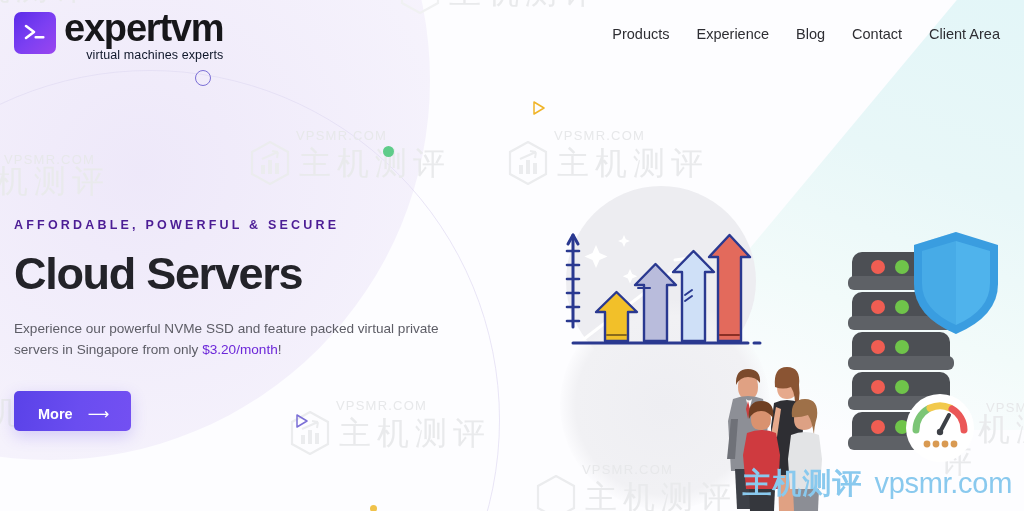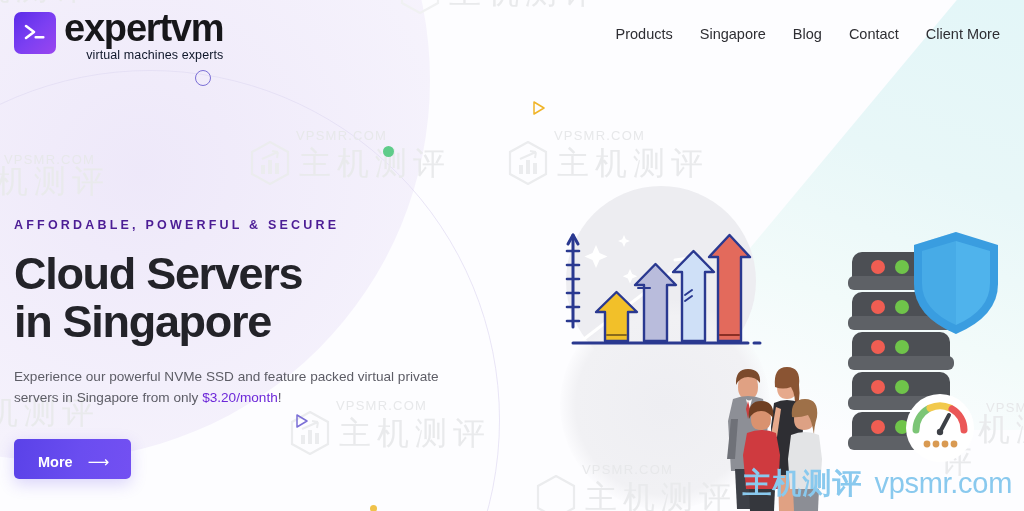--- a/index.html
+++ b/index.html
@@ -267,24 +267,24 @@
         </svg>
       </div>
       <div class="logo-text">
         <div class="logo-name">expertvm</div>
         <div class="logo-tag">virtual machines experts</div>
       </div>
     </div>
 
     <nav class="nav">
       <span class="nav-item">Products</span>
-      <span class="nav-item">Singapore</span>
+      <span class="nav-item">Experience</span>
       <span class="nav-item">Blog</span>
       <span class="nav-item">Contact</span>
-      <span class="nav-item">Client More</span>
+      <span class="nav-item">Client Area</span>
     </nav>
   </div>
 
   <div class="deco deco-circle" style="left:195px; top:70px;"></div>
 
   <svg class="deco" style="left:531px; top:100px;" width="16" height="16" viewBox="0 0 16 16">
     <path d="M3 2 L13 8 L3 14 Z" fill="none" stroke="#f0b429" stroke-width="1.5" stroke-linejoin="round"></path>
   </svg>
 
   <svg class="deco" style="left:294px; top:413px;" width="16" height="16" viewBox="0 0 16 16">
@@ -420,21 +420,20 @@
       <circle cx="32" cy="52" r="3.4"></circle>
       <circle cx="41" cy="52" r="3.4"></circle>
       <circle cx="50" cy="52" r="3.4"></circle>
     </g>
   </svg>
 
   <div class="hero">
     <div class="eyebrow">AFFORDABLE, POWERFUL &amp; SECURE</div>
     <h1 class="headline">
       <span>Cloud Servers</span><br>
-      <span>in Singapore</span>
     </h1>
     <p class="subtext">
       <span>Experience our powerful NVMe SSD and feature packed virtual private servers in Singapore from only </span><b>$3.20/month</b><span>!</span>
     </p>
     <button class="cta">
       <span>More</span>
       <span class="arrow">⟶</span>
     </button>
   </div>
 

